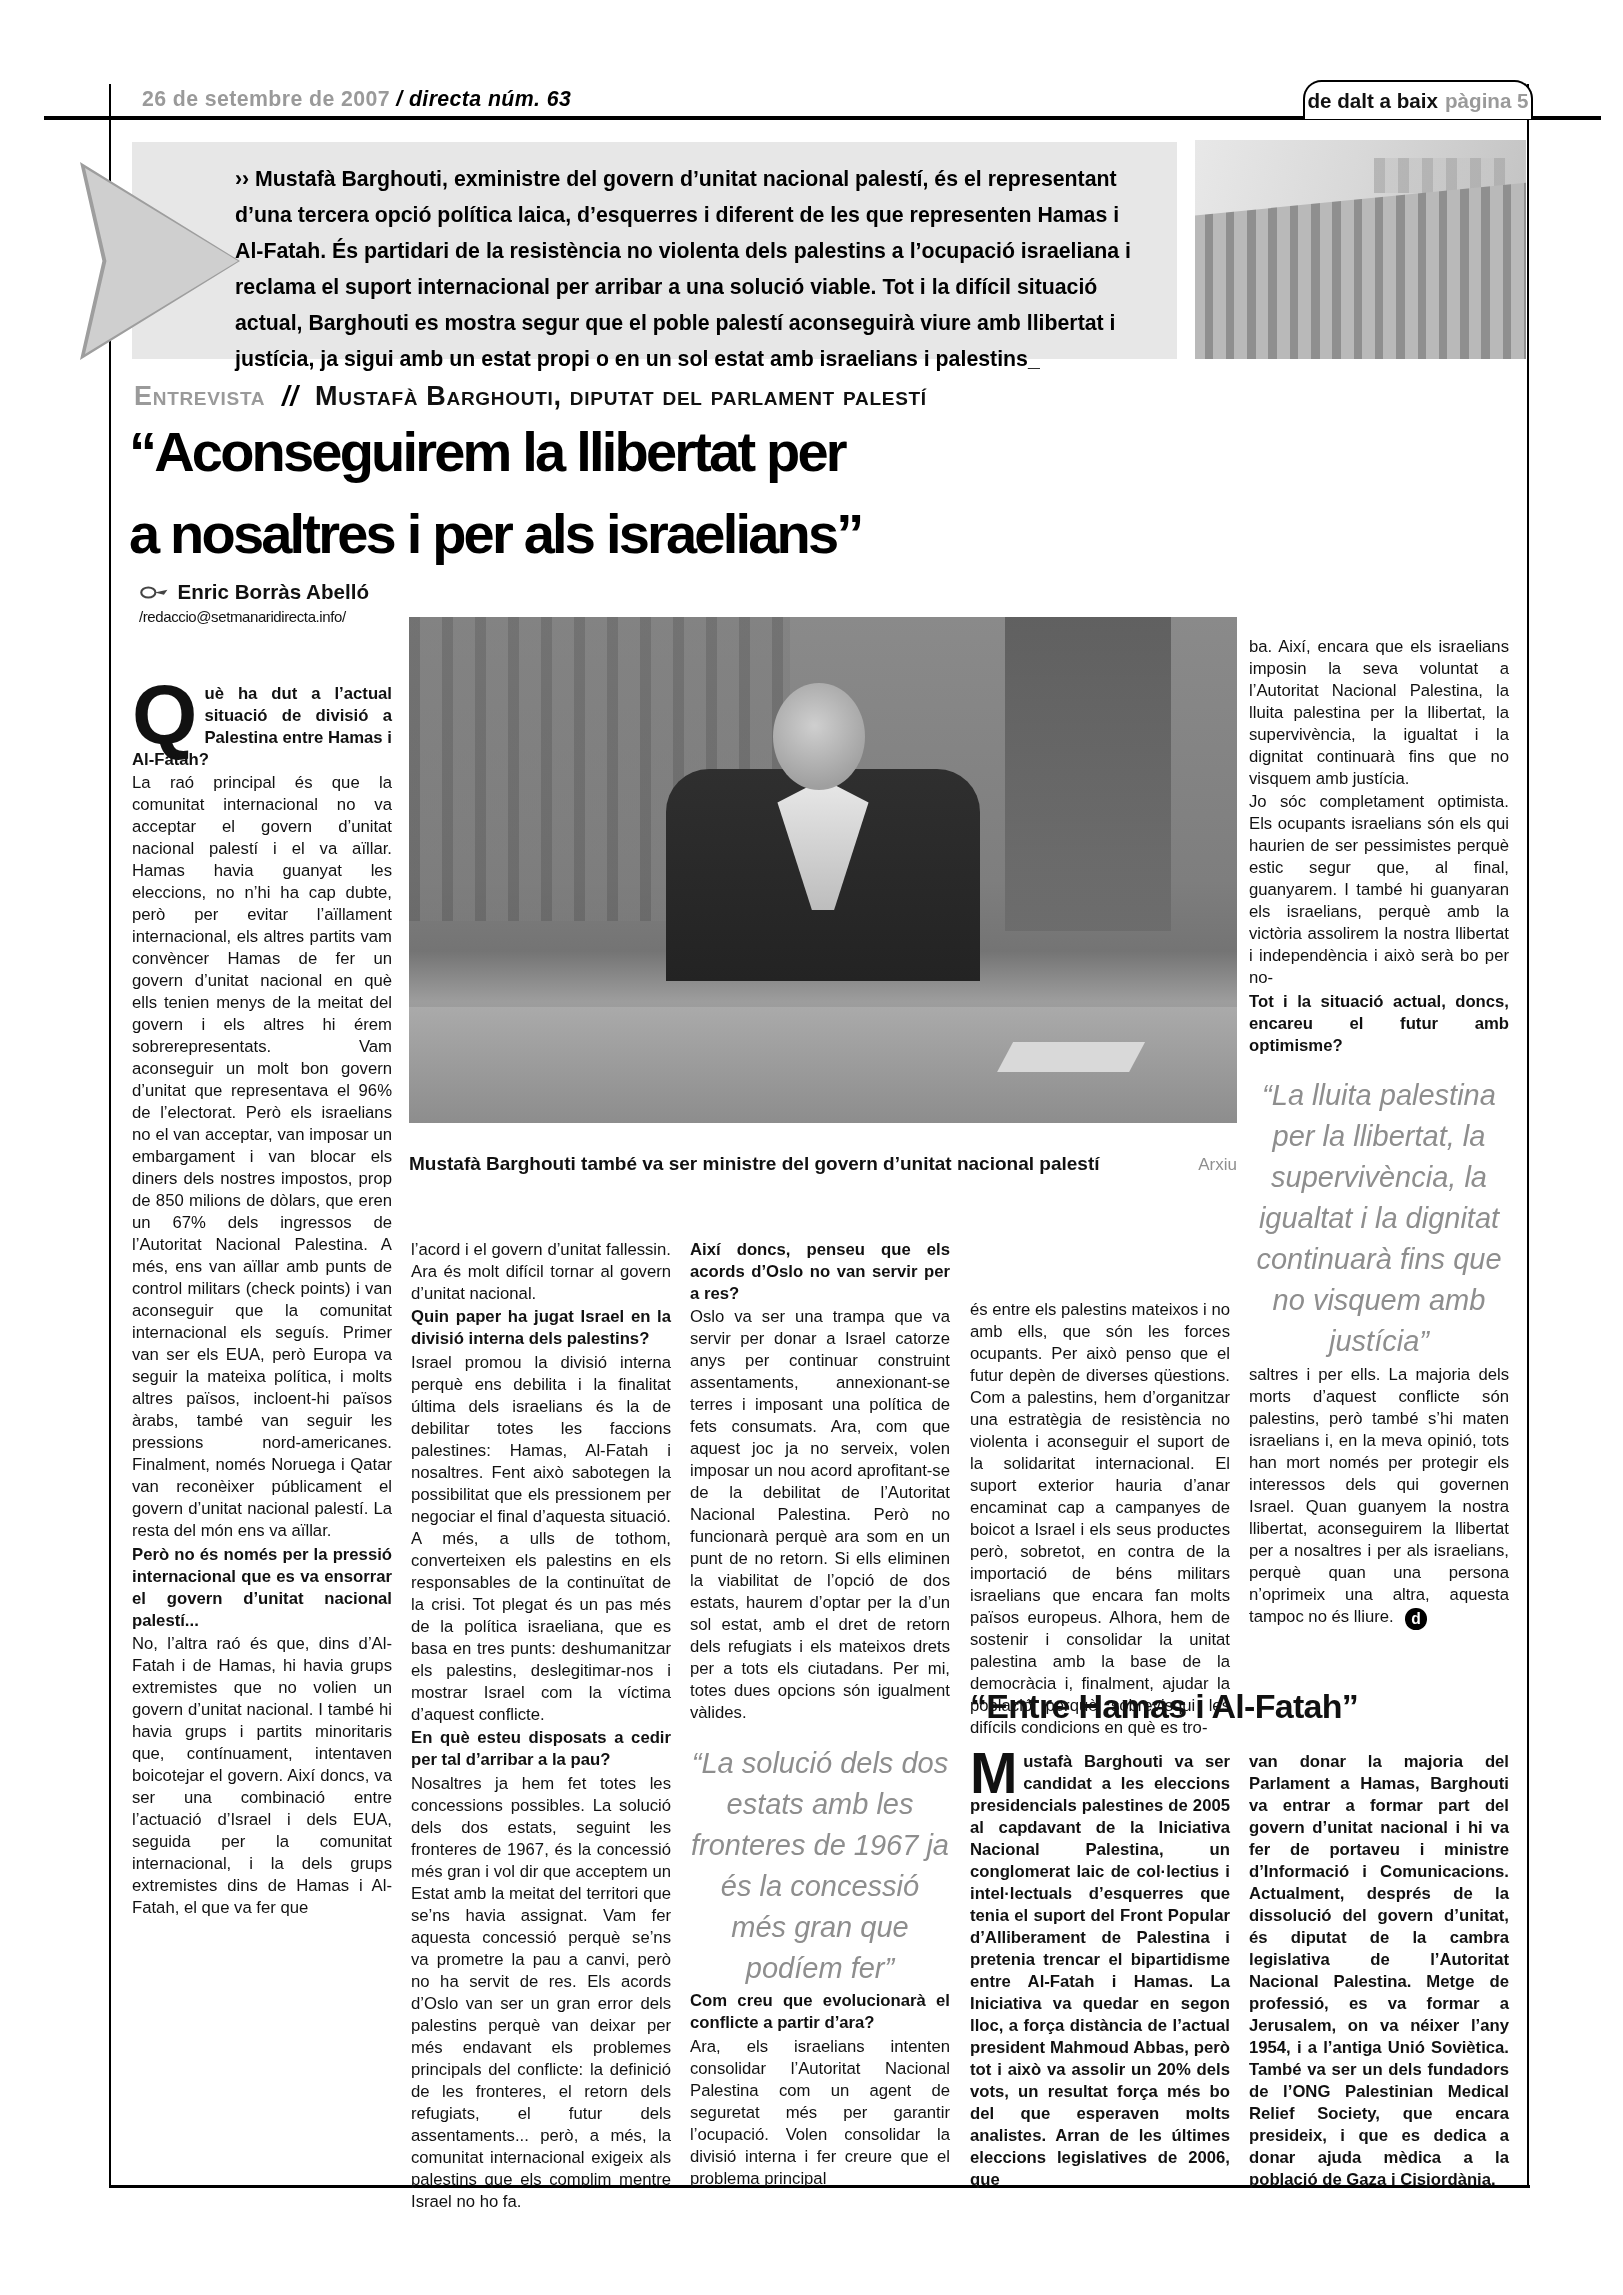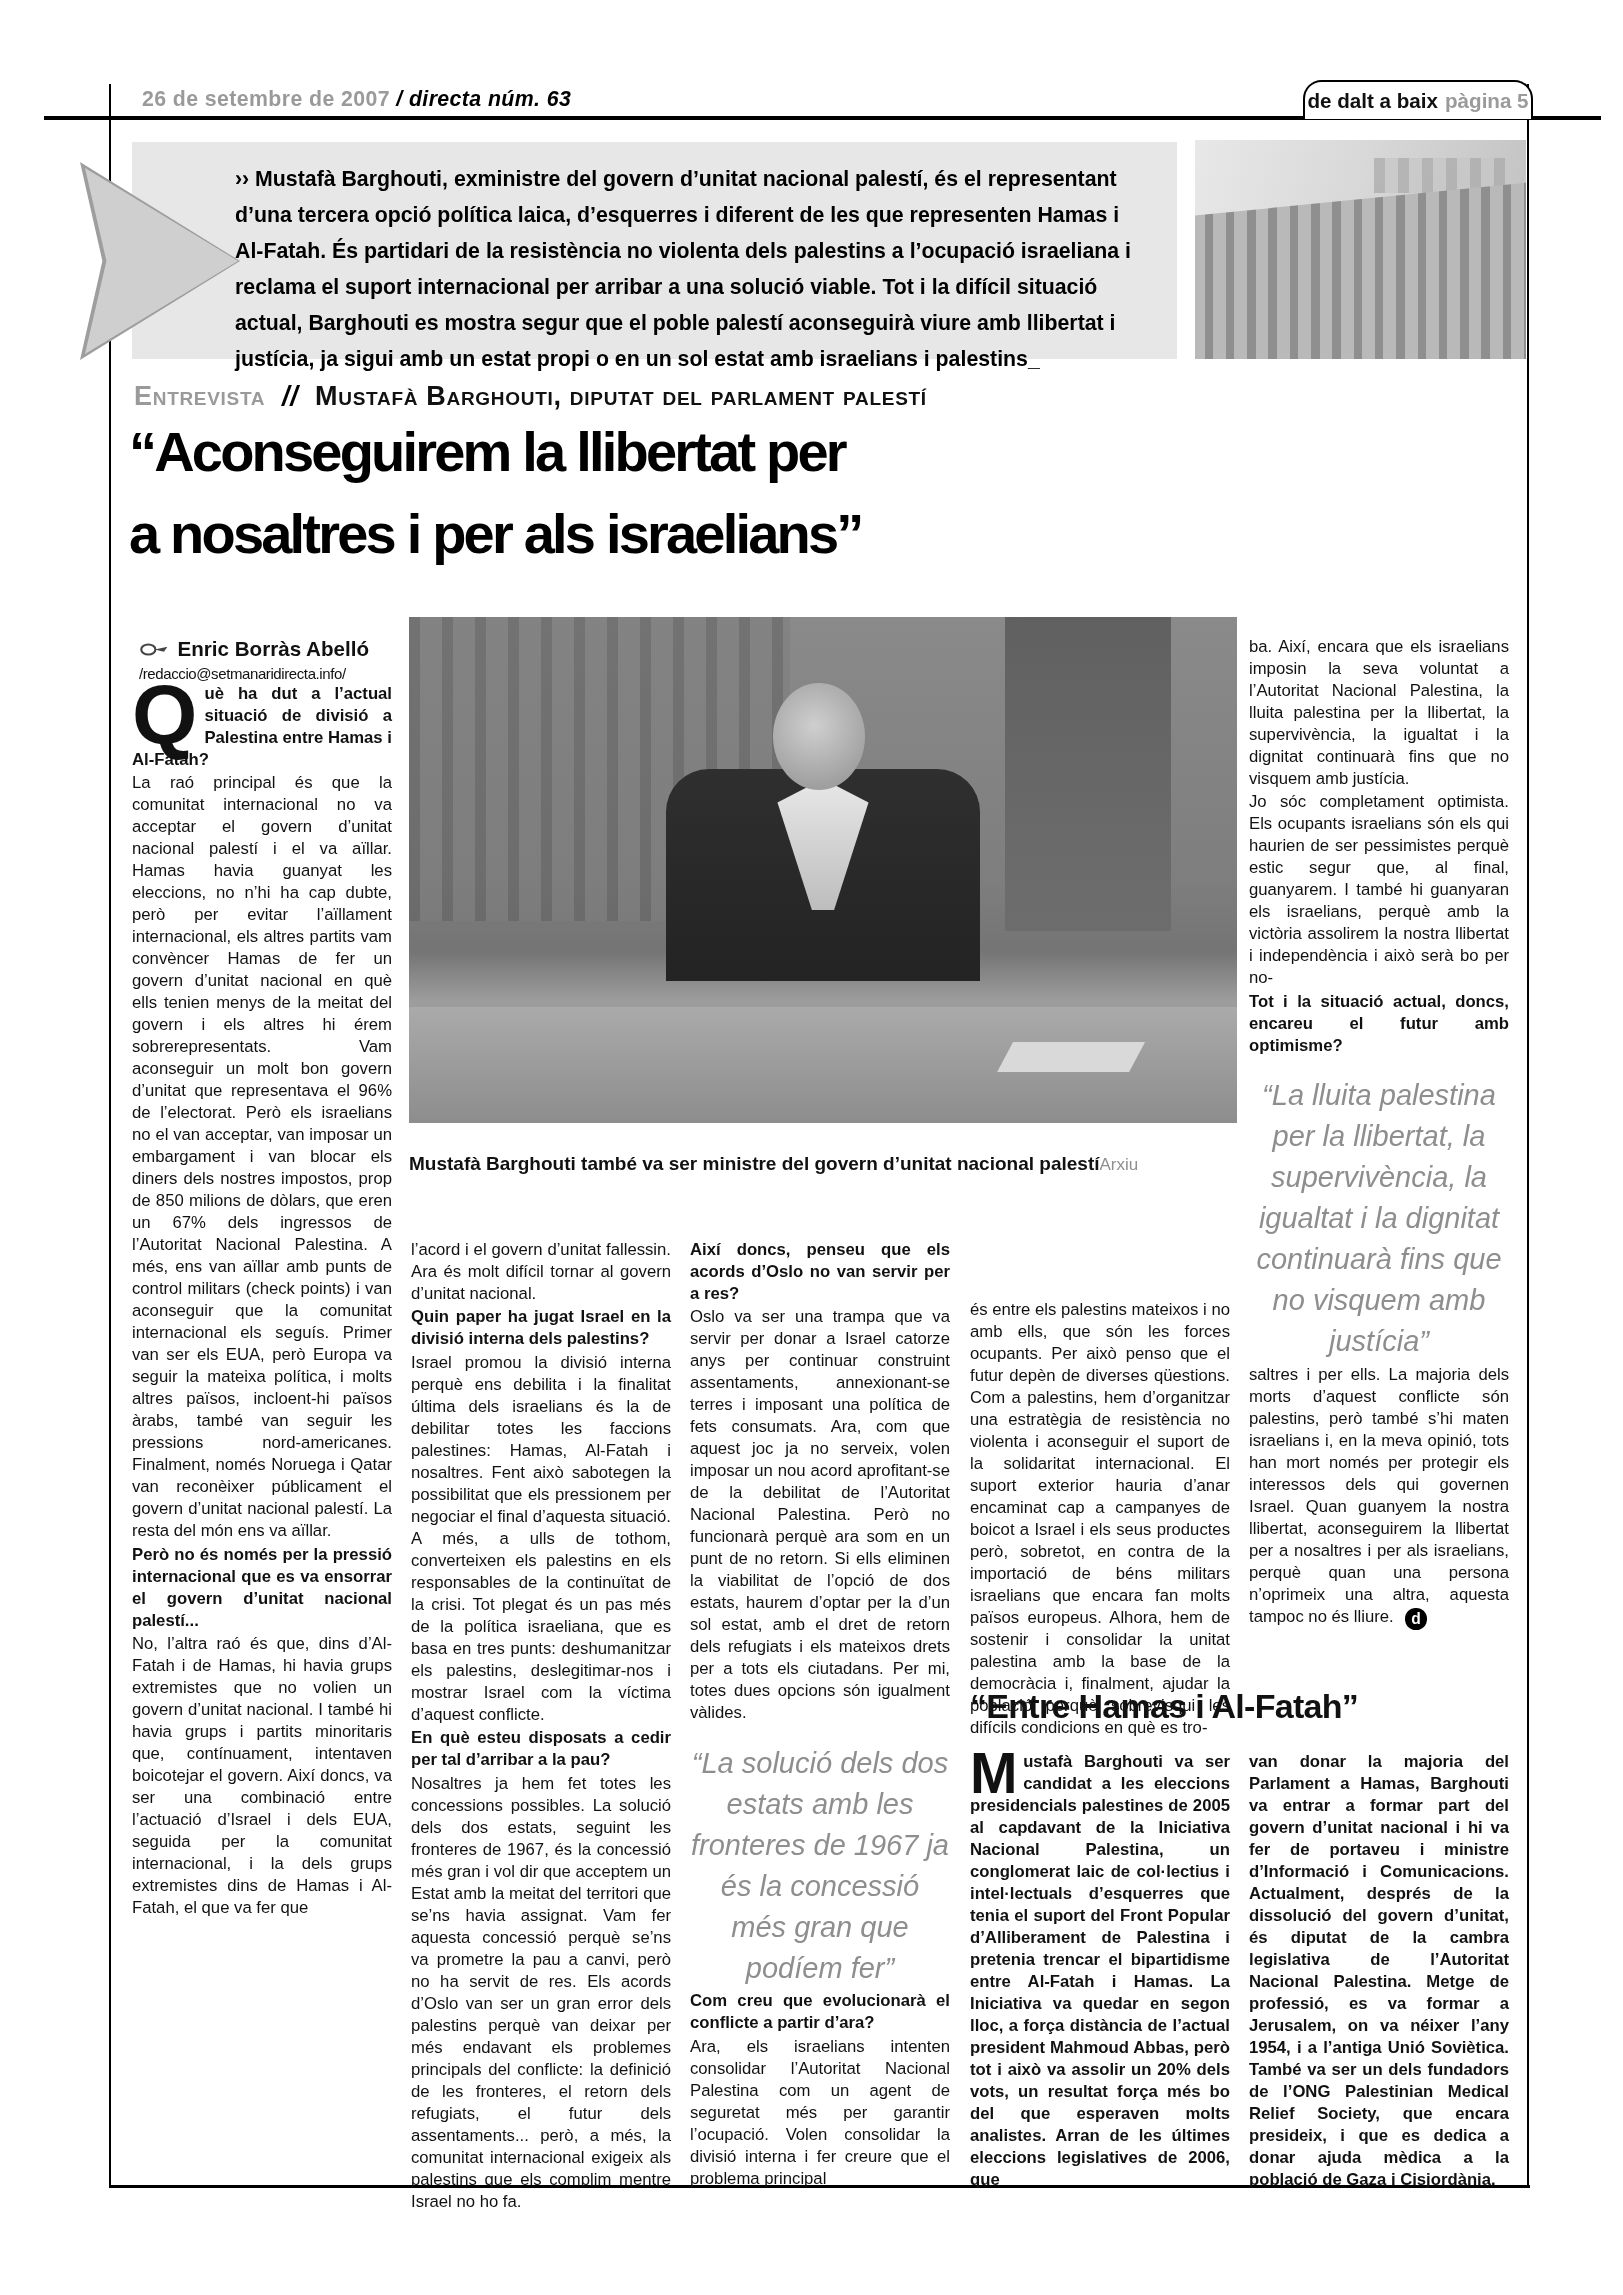--- a/index.html
+++ b/index.html
@@ -33,40 +33,40 @@
       clip-path:polygon(0 18%,100% 0,100% 100%,0 100%);}
   .wallphoto .town{position:absolute;right:6%;top:8%;width:40%;height:16%;
       background:repeating-linear-gradient(90deg,#a8a8a8 0 11.4px,#c6c6c6 11.4px 24px);opacity:.7;}
   
   .kicker{left:134px;top:381px;font-size:27px;font-weight:bold;font-variant:small-caps;letter-spacing:0.7px;}
   .kicker .k1{color:#9a9a9a;}
   .kicker .ksl{color:#000;font-style:italic;padding:0 8.5px;}
   .headline{left:129px;top:411px;width:1394px;font-size:56px;line-height:82px;font-weight:bold;
             letter-spacing:-2.8px;color:#000;}
   
-  .byline{left:139px;top:637px;width:270px;}
+  .byline{left:139px;top:580px;width:270px;}
   .byline .who{font-size:20.6px;font-weight:bold;display:flex;align-items:center;gap:8.5px;}
   .byline .mail{font-size:15px;margin-top:4.3px;letter-spacing:-0.4px;}
   
   .photo{left:409px;top:617px;width:828px;height:506px;overflow:hidden;
       background:linear-gradient(180deg,#8a8a8a 0%,#7e7e7e 52%,#747474 66%,#9d9d9d 76%,#8f8f8f 100%);}
   .photo .shelf{position:absolute;left:0;top:0;width:46%;height:60%;
       background:repeating-linear-gradient(90deg,#5f5f5f 0 11.4px,#7d7d7d 11.4px 33px);opacity:.55;}
   .photo .door{position:absolute;right:8%;top:0;width:20%;height:62%;
       background:linear-gradient(180deg,#565656,#6a6a6a);opacity:.8;}
   .photo .head{position:absolute;left:44%;top:13%;width:92px;height:107px;border-radius:50%;
       background:radial-gradient(circle at 45% 40%,#cfcfcf,#9f9f9f 75%);}
   .photo .body{position:absolute;left:31%;top:30%;width:38%;height:42%;border-radius:43px 43px 0 0;
       background:linear-gradient(180deg,#2f2f2f,#232323);}
   .photo .shirt{position:absolute;left:44.5%;top:32%;width:11%;height:26%;
       background:linear-gradient(180deg,#e8e8e8,#bdbdbd);clip-path:polygon(50% 0,100% 18%,62% 100%,38% 100%,0 18%);}
   .photo .desk{position:absolute;left:0;bottom:0;width:100%;height:23%;
       background:linear-gradient(180deg,#aaaaaa,#8d8d8d);}
   .photo .paper{position:absolute;right:12%;bottom:10%;width:16%;height:6%;background:#d9d9d9;transform:skewX(-28deg);}
-  .caption-row{left:409px;top:1153px;width:828px;display:flex;justify-content:flex-start;align-items:baseline;}
+  .caption-row{left:409px;top:1153px;width:828px;display:flex;justify-content:space-between;align-items:baseline;}
   .caption{font-size:19px;font-weight:bold;}
   .credit{font-size:17px;color:#8f8f8f;}
   
   .col{width:260px;font-size:16.7px;line-height:22px;text-align:justify;}
   .col .q{font-weight:bold;}
   .col .a{margin:0 0 0 0;}
   .col .blk{margin-bottom:1.4px;}
   .dropcap{float:left;font-size:84px;line-height:65px;font-weight:bold;padding-right:7.1px;
            font-family:"Liberation Sans",sans-serif;}
   .dropcap.m{font-size:57px;line-height:44px;padding-right:5.7px;}

